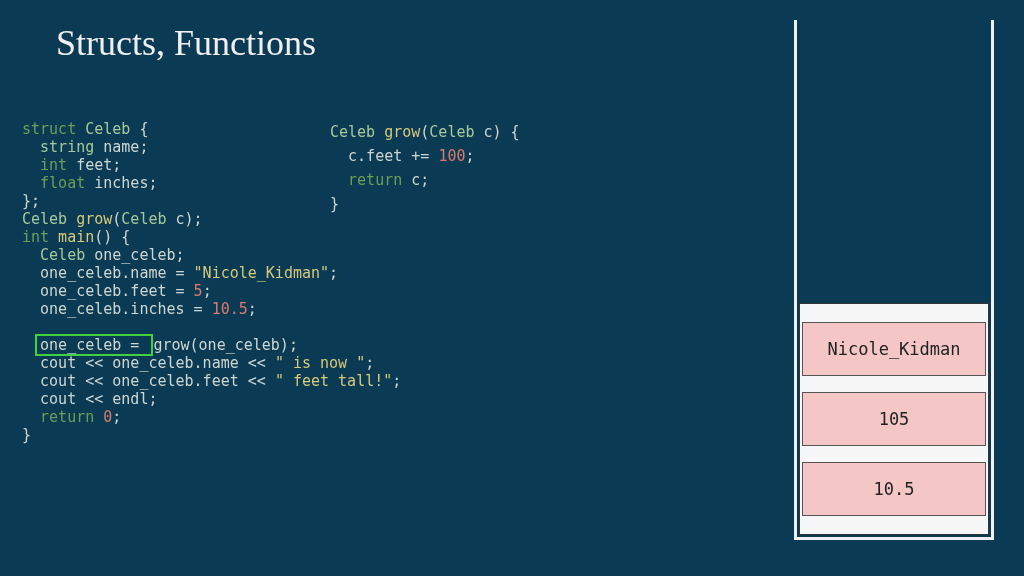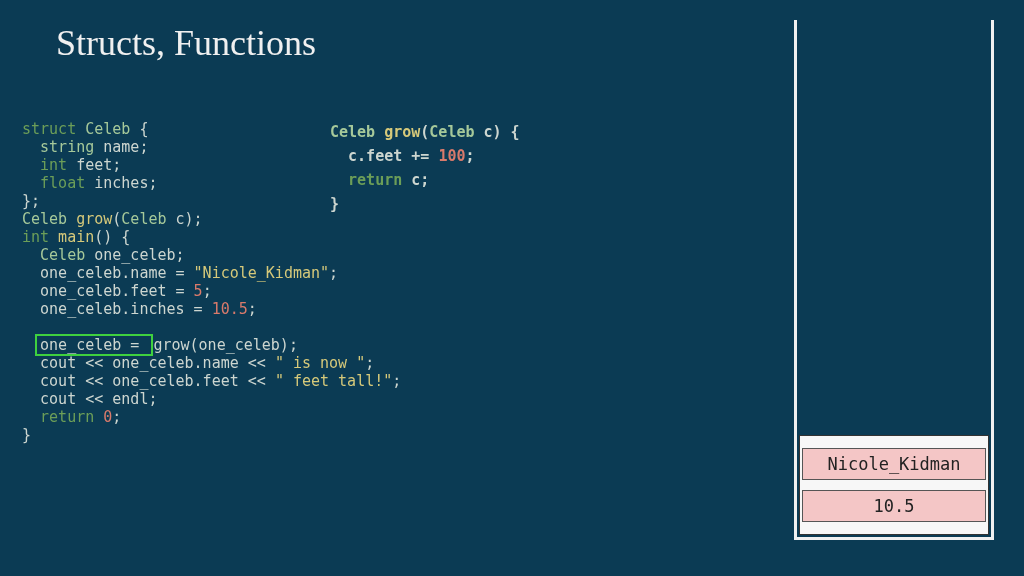--- a/index.html
+++ b/index.html
@@ -31,21 +31,20 @@
     white-space: pre;
   }
   .code-right {
     position: absolute;
     top: 120px;
     left: 330px;
     font-family: 'Consolas', 'Menlo', monospace;
     font-size: 15px;
     line-height: 24px;
     white-space: pre;
-    font-weight: bold;
   }
   .tok-kw   { color: #6c9e58; }   
   .tok-type { color: #a6c99a; }   
   .tok-id   { color: #cdd6d0; }   
   .tok-fn   { color: #d6c97a; }   
   .tok-str  { color: #d6c97a; }   
   .tok-num  { color: #d97a6b; }   
   .tok-pun  { color: #cdd6d0; }   
 
   .hl-box {
@@ -73,22 +72,22 @@
     background: #f7f7f7;
     padding: 2px;
   }
   .cell {
     background: #f4c6c6;
     border: 1px solid #555;
     color: #222;
     font-family: 'Consolas', 'Menlo', monospace;
     font-size: 17px;
     text-align: center;
-    padding: 5px 0;
-    margin: 10px 0;
+    padding: 16px 0;
+    margin: 16px 0;
   }
 </style>
 </head>
 <body>
 
 <div class="title">Structs, Functions</div>
 
 <div class="code-left"><span class="tok-kw">struct</span><span class="tok-type"> Celeb </span><span class="tok-pun">{</span>
 <span>  </span><span class="tok-type">string</span><span class="tok-id"> name</span><span class="tok-pun">;</span>
 <span>  </span><span class="tok-kw">int</span><span class="tok-id"> feet</span><span class="tok-pun">;</span>
@@ -109,15 +108,16 @@
 <span class="tok-pun">}</span></div>
 
 <div class="code-right"><span class="tok-type">Celeb </span><span class="tok-fn">grow</span><span class="tok-pun">(</span><span class="tok-type">Celeb </span><span class="tok-id">c</span><span class="tok-pun">) {</span>
 <span>  </span><span class="tok-id">c.feet += </span><span class="tok-num">100</span><span class="tok-pun">;</span>
 <span>  </span><span class="tok-kw">return</span><span class="tok-id"> c</span><span class="tok-pun">;</span>
 <span class="tok-pun">}</span></div>
 
 <div class="stack">
   <div class="struct-box">
     <div class="cell">Nicole_Kidman</div>
+    <div class="cell">105</div>
     <div class="cell">10.5</div>
   </div>
 </div>
 
 </body></html>

